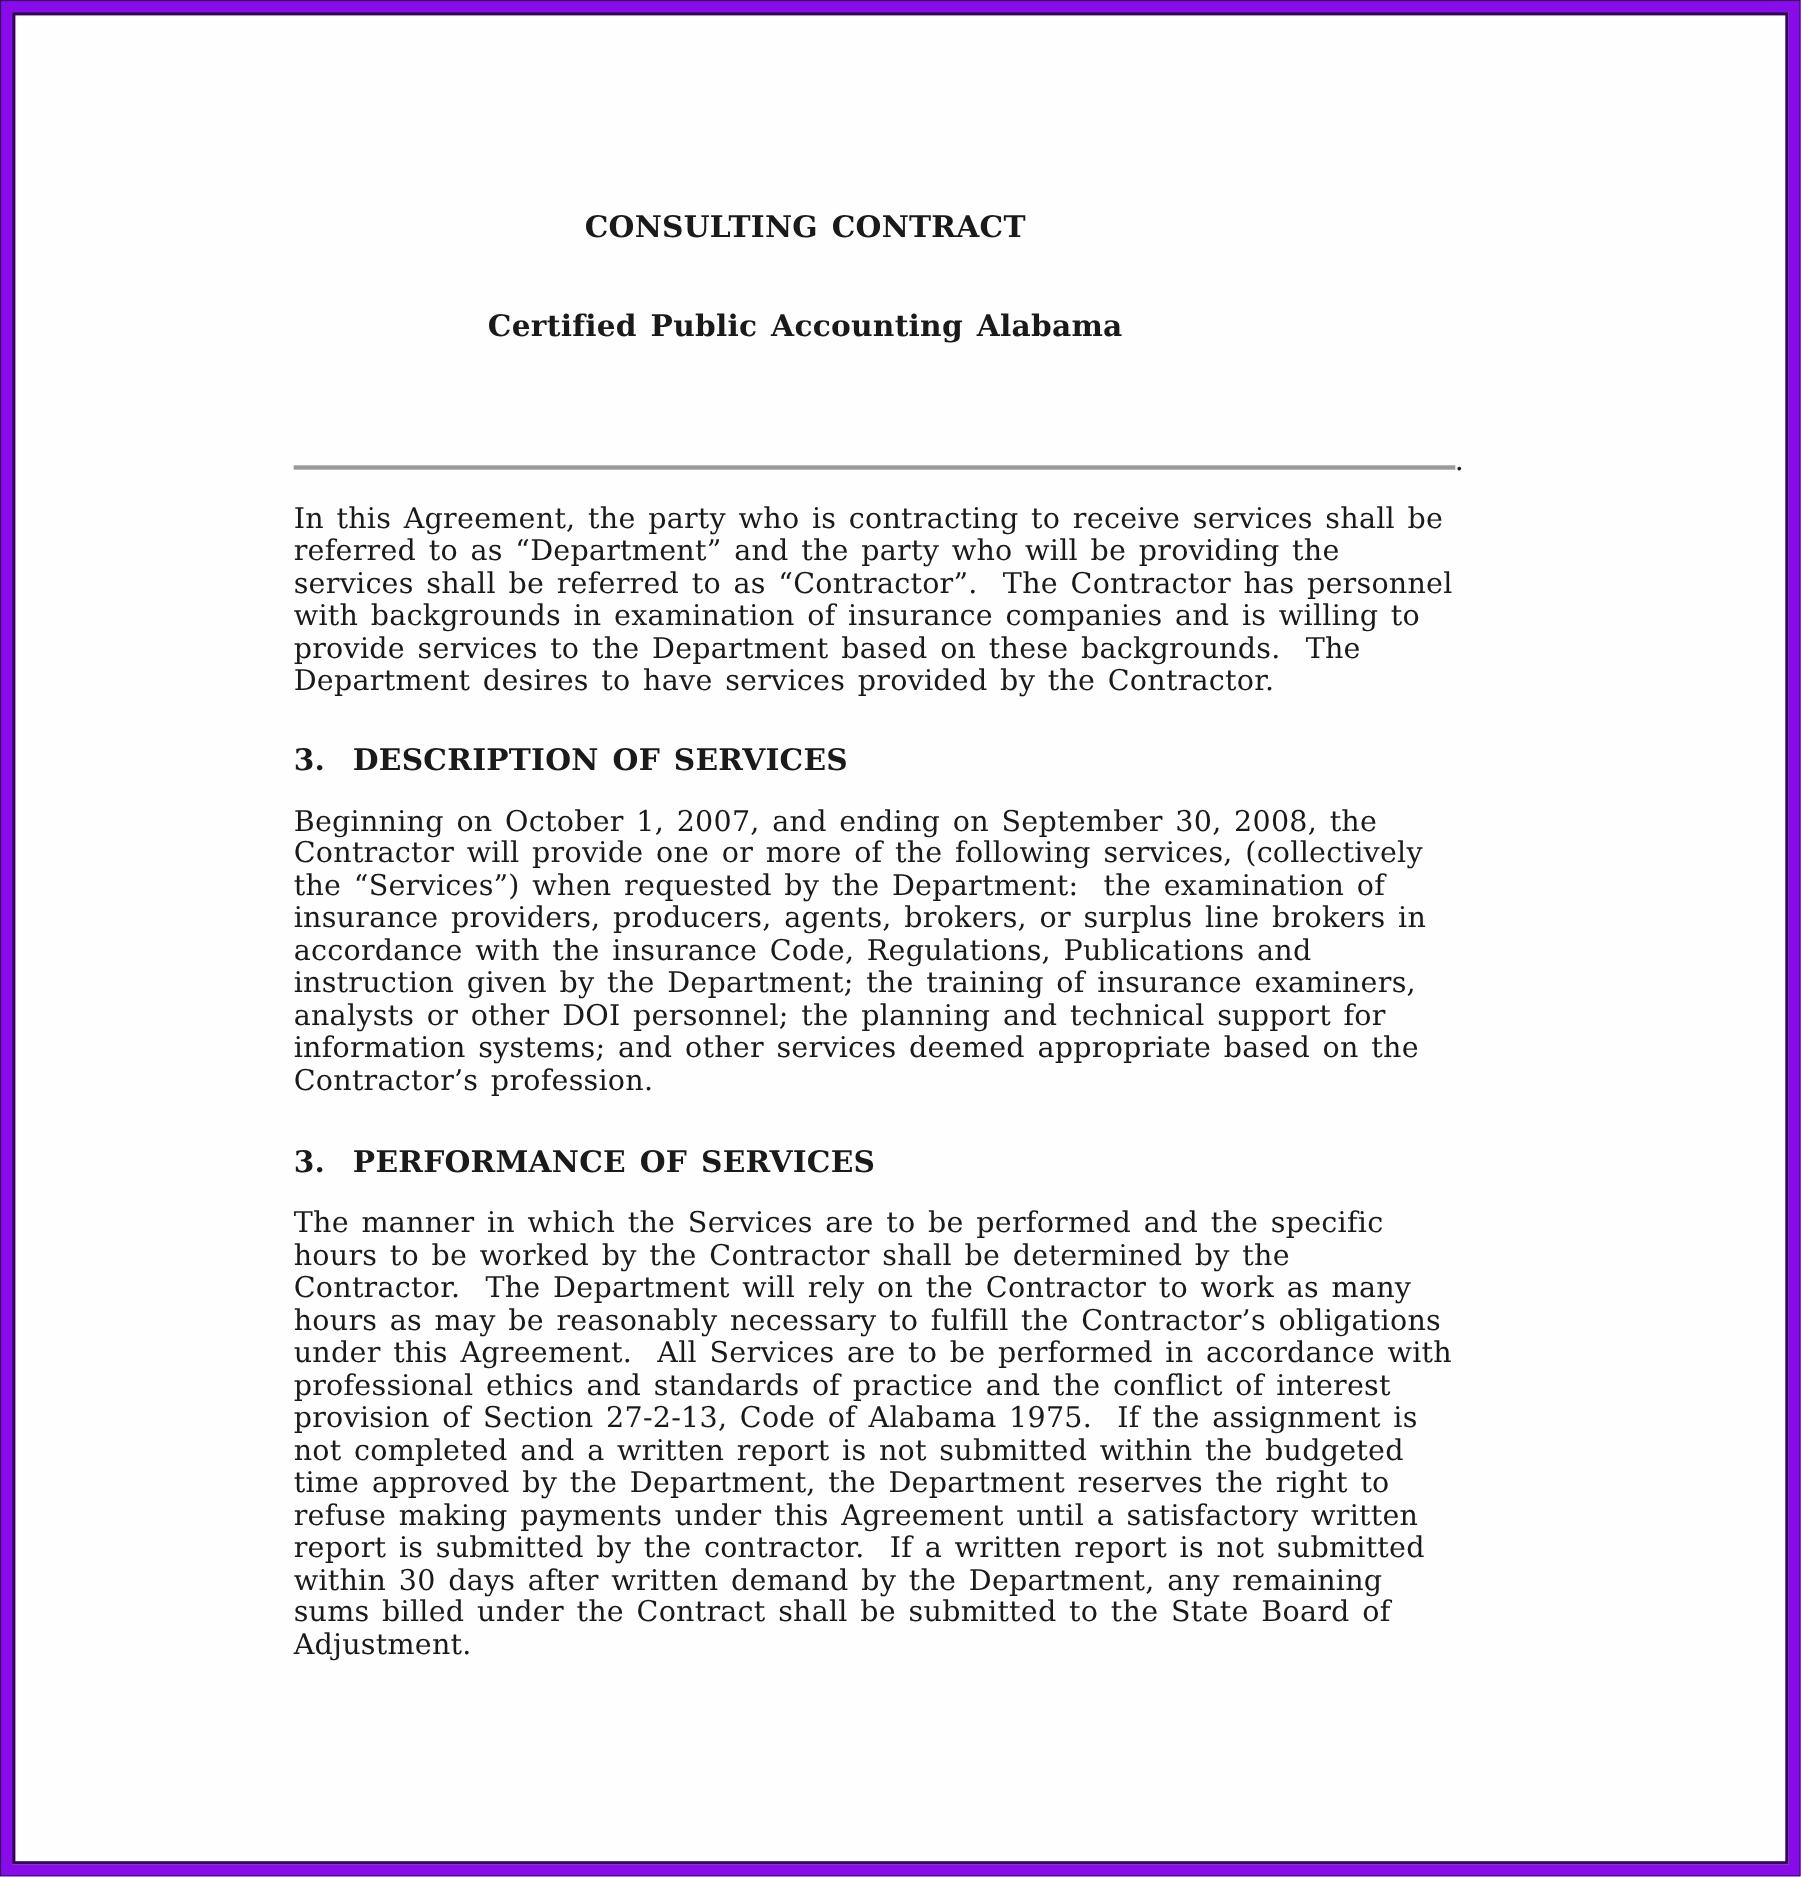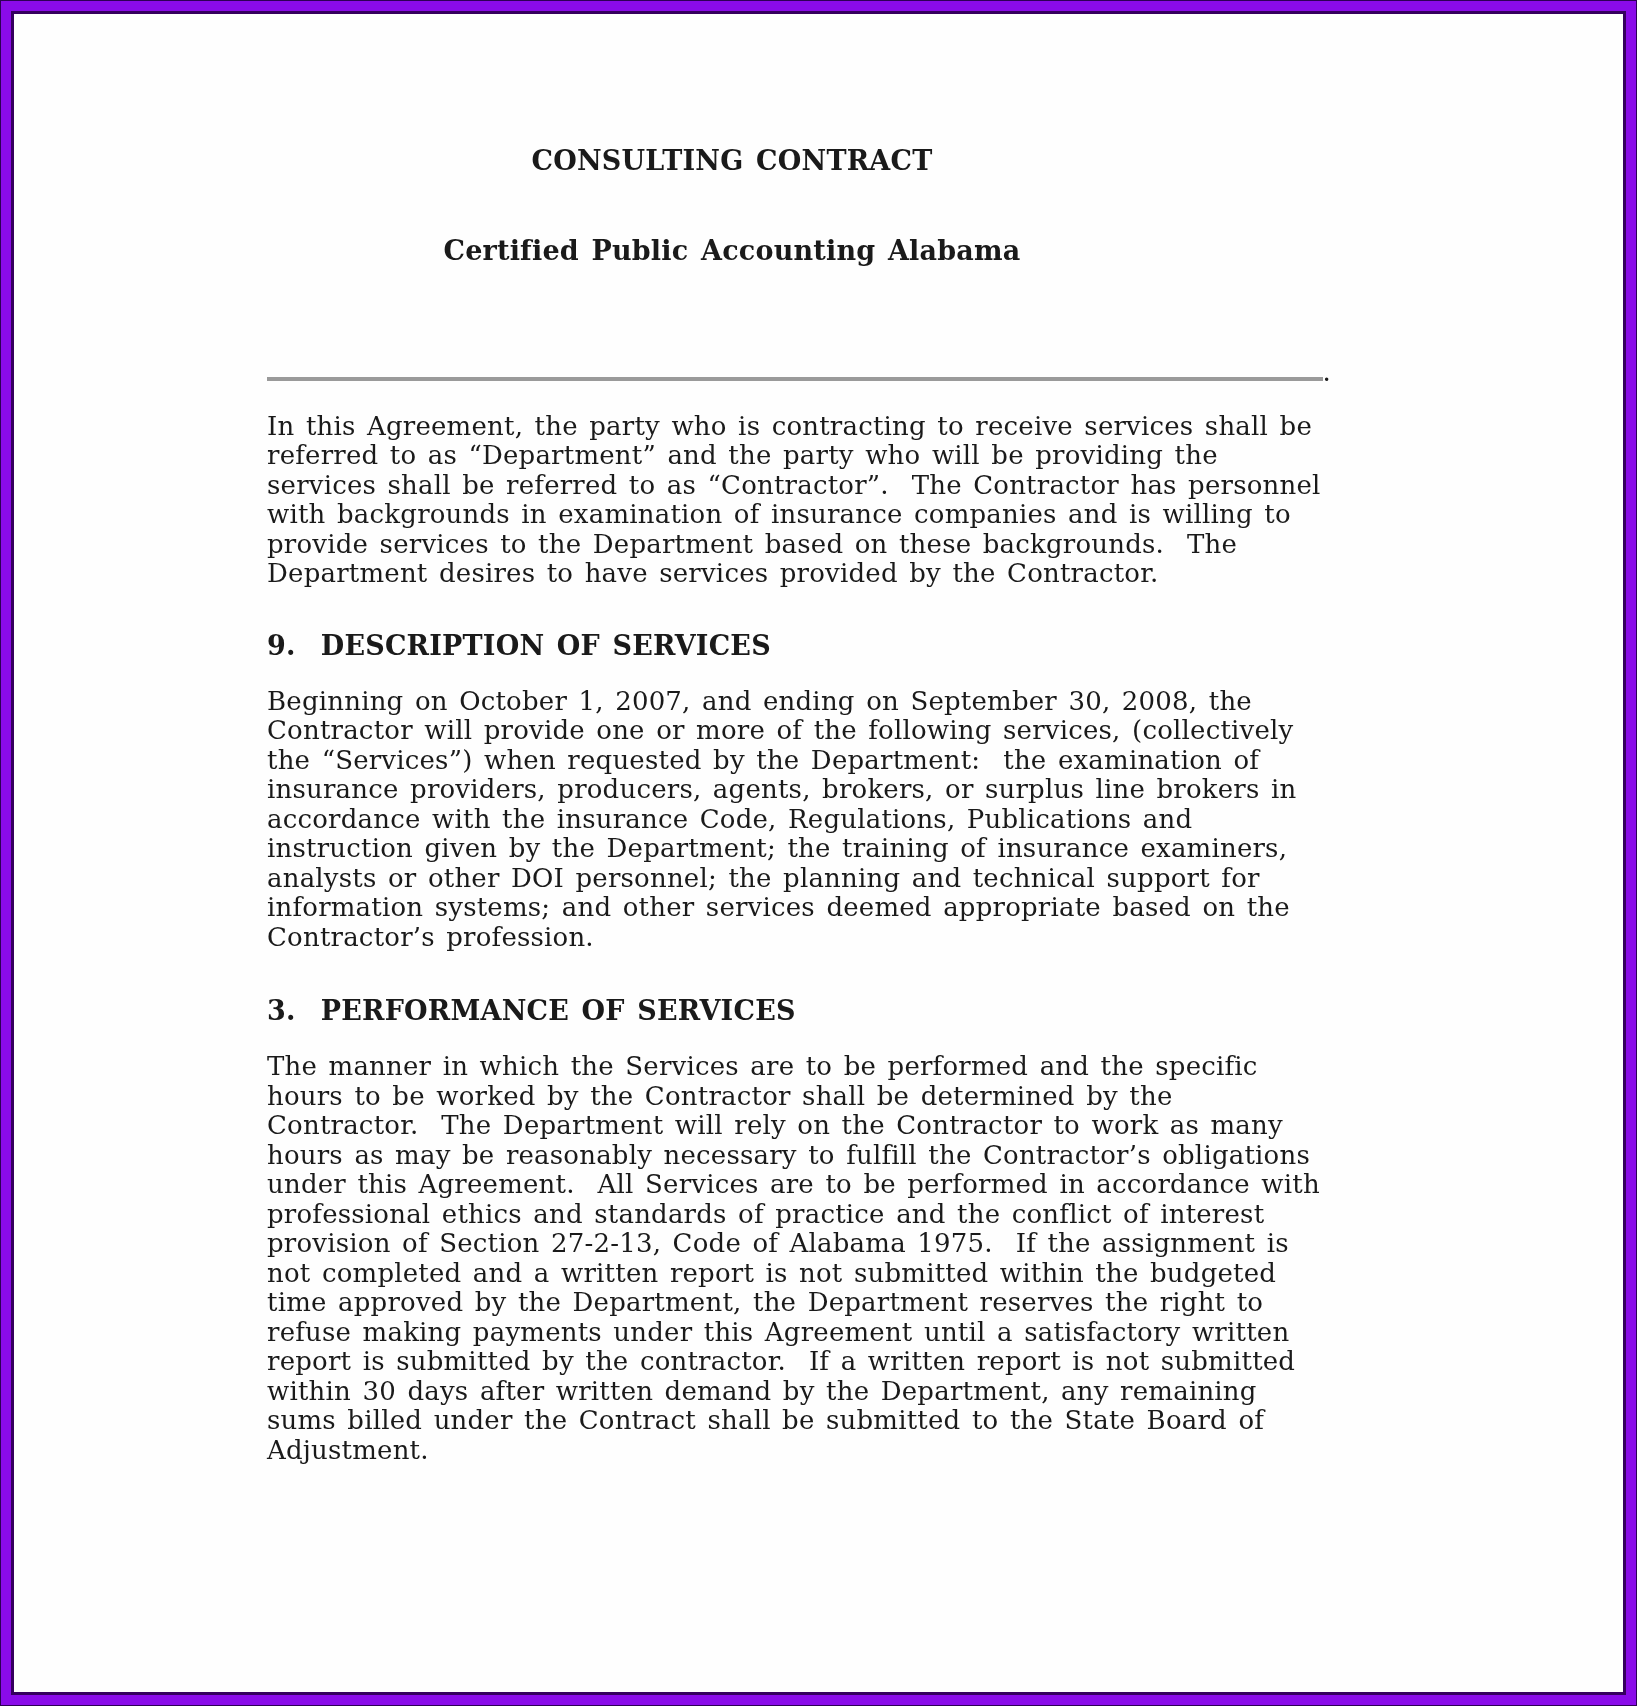--- a/index.html
+++ b/index.html
@@ -20,21 +20,21 @@
   .page {
     box-sizing: border-box;
     width: 100%;
     height: 100%;
     background: #fefefe;
     border: 3px solid #35005E;
     overflow: hidden;
   }
   .content {
     box-sizing: border-box;
-    padding: 72px 292px 0 253px;
+    padding: 118px 292px 0 253px;
     color: #1a1a1a;
     font-size: 26px;
     line-height: 29.5px;
     letter-spacing: 0.2px;
     word-spacing: 3px;
   }
   .title-block {
     width: 930px;           
     text-align: center;
     font-weight: bold;
@@ -92,21 +92,21 @@
 
 
       <div class="blank-row">
         <span class="blank-grow"></span>
           <span>.</span>
       </div>
 
       <div class="para">In this Agreement, the party who is contracting to receive services shall be referred to as “Department” and the party who will be providing the services shall be referred to as “Contractor”.  The Contractor has personnel with backgrounds in examination of insurance companies and is willing to provide services to the Department based on these backgrounds.  The Department desires to have services provided by the Contractor.</div>
 
       <div class="section">
-        <div class="section-heading first">9.  DESCRIPTION OF SERVICES</div>
+        <div class="section-heading first">3.  DESCRIPTION OF SERVICES</div>
         <div class="section-body">Beginning on October 1, 2007, and ending on September 30, 2008, the Contractor will provide one or more of the following services, (collectively the “Services”) when requested by the Department:  the examination of insurance providers, producers, agents, brokers, or surplus line brokers in accordance with the insurance Code, Regulations, Publications and instruction given by the Department; the training of insurance examiners, analysts or other DOI personnel; the planning and technical support for information systems; and other services deemed appropriate based on the Contractor’s profession.</div>
       </div>
 
       <div class="section">
         <div class="section-heading">3.  PERFORMANCE OF SERVICES</div>
         <div class="section-body">The manner in which the Services are to be performed and the specific hours to be worked by the Contractor shall be determined by the Contractor.  The Department will rely on the Contractor to work as many hours as may be reasonably necessary to fulfill the Contractor’s obligations under this Agreement.  All Services are to be performed in accordance with professional ethics and standards of practice and the conflict of interest provision of Section 27-2-13, Code of Alabama 1975.  If the assignment is not completed and a written report is not submitted within the budgeted time approved by the Department, the Department reserves the right to refuse making payments under this Agreement until a satisfactory written report is submitted by the contractor.  If a written report is not submitted within 30 days after written demand by the Department, any remaining sums billed under the Contract shall be submitted to the State Board of Adjustment.</div>
       </div>
 
     </div>
   </div>

